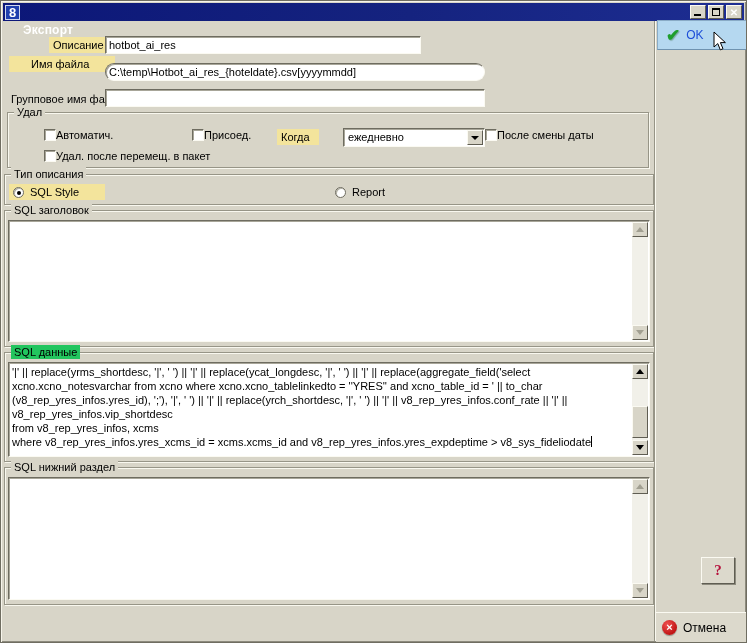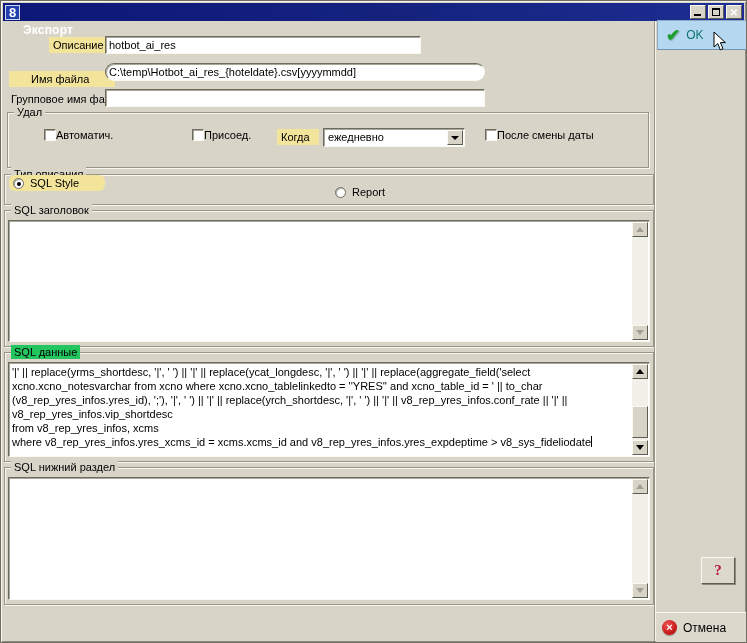--- a/index.html
+++ b/index.html
@@ -76,20 +76,21 @@
   .rb-circle.sel::after {
     content:""; position:absolute; left:3px; top:3px; width:4px; height:4px;
     border-radius:50%; background:#000;
   }
 
   
   .combo {
     position:absolute; background:#fff; height:19px;
     border:1px solid; border-color:#6e6c60 #fbfaf2 #fbfaf2 #6e6c60;
     box-shadow: inset 1px 1px 0 #a8a699;
+    margin-left: 20px;
   }
   .combo-text { position:absolute; left:4px; top:2px; right:20px; white-space:nowrap; overflow:hidden; }
   .combo-btn {
     position:absolute; right:1px; top:1px; bottom:1px; width:16px; background:#d8d5c8;
     border:1px solid; border-color:#fbfaf2 #5f5d52 #5f5d52 #fbfaf2;
     display:flex; align-items:center; justify-content:center;
   }
   .tri-down-sm { width:0; height:0; border-left:4px solid transparent; border-right:4px solid transparent; border-top:4px solid #000; }
 
   
@@ -128,21 +129,21 @@
   
   .panel-divider-dark { position:absolute; left:653px; top:20px; bottom:1px; width:1px; background:#969486; }
   .panel-divider-light { position:absolute; left:654px; top:20px; bottom:1px; width:1px; background:#faf9f0; }
 
   .ok-button {
     position:absolute; left:656px; top:19px; width:90px; height:30px;
     background:#b5d8f0; border:1px solid #89abc6; border-bottom-color:#6f93b0;
     display:flex; align-items:center; gap:6px; padding-left:8px; cursor:default;
   }
   .ok-check { color:#1f9e2d; font-size:17px; font-weight:bold; text-shadow:1px 1px 1px rgba(20,80,20,.35); line-height:17px; }
-  .ok-text { color:#0f766e; font-size:12px; }
+  .ok-text { color:#1d4ed8; font-size:12px; }
 
   .help-button {
     position:absolute; left:700px; top:556px; width:34px; height:27px;
     background:#dcd9cc; border:1px solid; border-color:#fbfaf2 #5f5d52 #5f5d52 #fbfaf2;
     box-shadow:1px 1px 0 #8d8b7e;
     display:flex; align-items:center; justify-content:center; cursor:default;
   }
   .help-q { color:#b5123c; font-weight:bold; font-size:15px; font-family:"Liberation Serif", serif; }
 
   .cancel-button {
@@ -177,21 +178,21 @@
         </div>
       <div class="win-btn">
           <span class="glyph-close">✕</span>
         </div>
     </div>
   </div>
 
   <div class="field-label" style="left:8px; top:36px; width:91px;margin-left:40px;">Описание</div>
   <div class="textinput" style="left:104px; top:35px; width:316px;">hotbot_ai_res</div>
 
-  <div class="field-label" style="left:8px; top:70px; width:106px;padding-left:22px;">Имя файла</div>
+  <div class="field-label" style="left:8px; top:55px; width:106px;padding-left:22px;">Имя файла</div>
   <div class="textinput" style="left:104px; top:62px; width:380px;border-radius:9px;">C:\temp\Hotbot_ai_res_{hoteldate}.csv[yyyymmdd]</div>
 
   <div class="field-label plain" style="left:8px; top:90px; width:96px; padding-left:2px;">Групповое имя фа</div>
   <div class="textinput" style="left:104px; top:88px; width:380px;"></div>
 
   <div class="groupbox" style="left:6px; top:111px; width:642px; height:56px;">
     <div class="gb-label">Удал</div>
 
     <label class="check" style="left:36px; top:16px;">
       <span class="cb-box"></span>
@@ -209,26 +210,30 @@
       <span class="combo-btn">
           <i class="tri-down-sm"></i>
         </span>
     </div>
 
     <label class="check" style="left:477px; top:16px;">
       <span class="cb-box"></span>
       <span>После смены даты</span>
     </label>
 
+    <label class="check" style="left:36px; top:37px;">
+      <span class="cb-box"></span>
+      <span>Удал. после перемещ. в пакет</span>
+    </label>
   </div>
 
   <div class="groupbox" style="left:3px; top:173px; width:650px; height:31px;">
     <div class="gb-label">Тип описания</div>
 
-    <label class="radio hl" style="left:4px; top:0;border-radius:6px;">
+    <label class="radio hl" style="left:4px; top:9px;">
       <span class="rb-circle sel"></span>
       <span>SQL Style</span>
     </label>
 
     <label class="radio" style="left:330px; top:11px;">
       <span class="rb-circle"></span>
       <span>Report</span>
     </label>
   </div>
 

